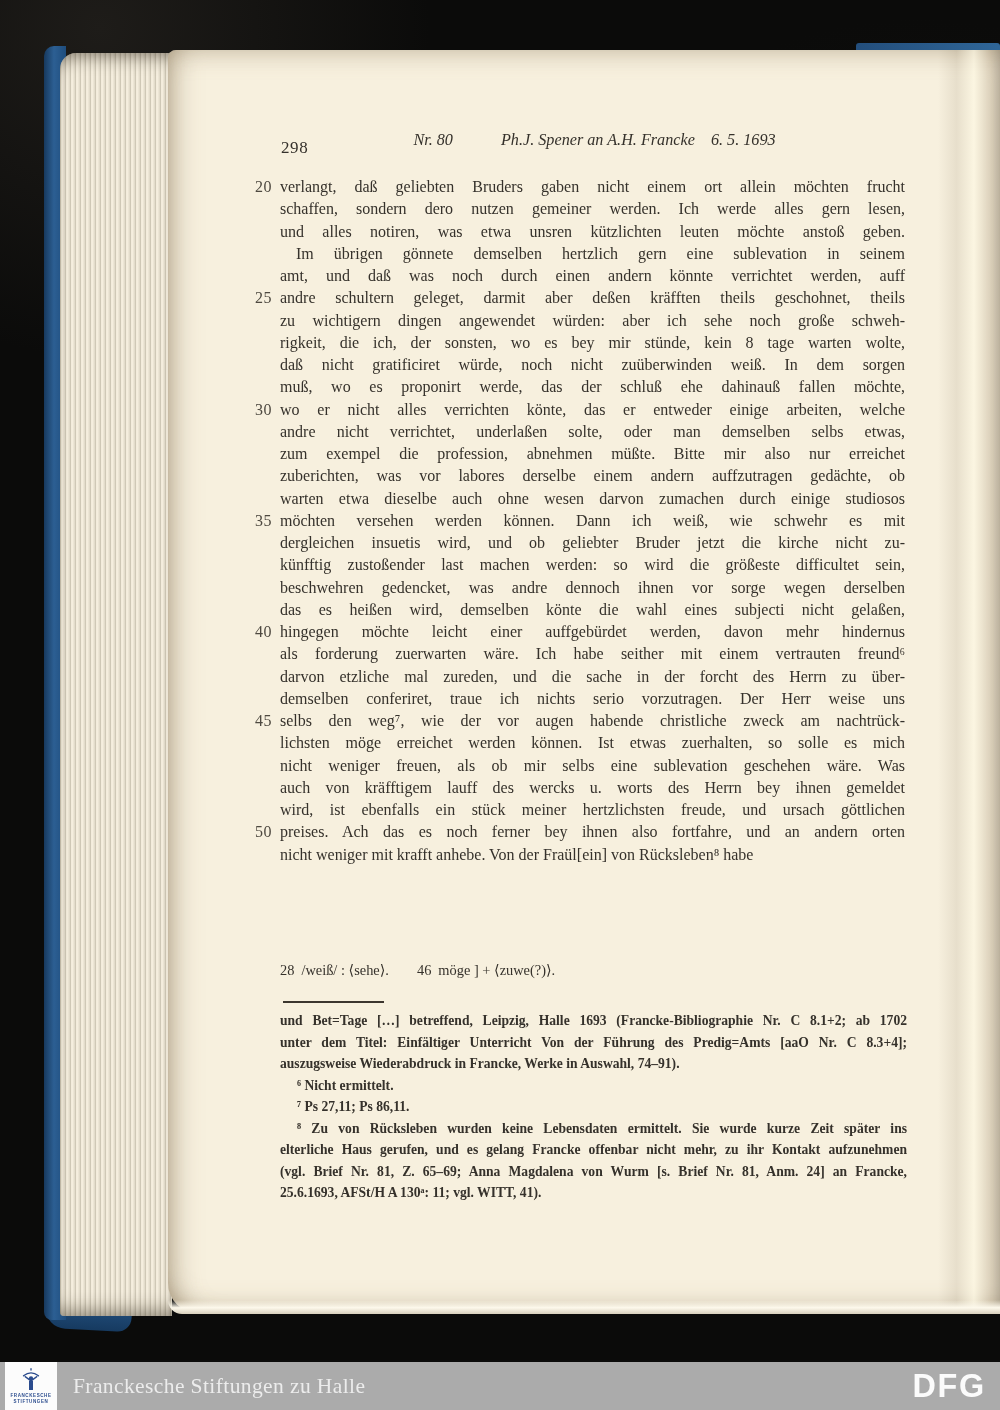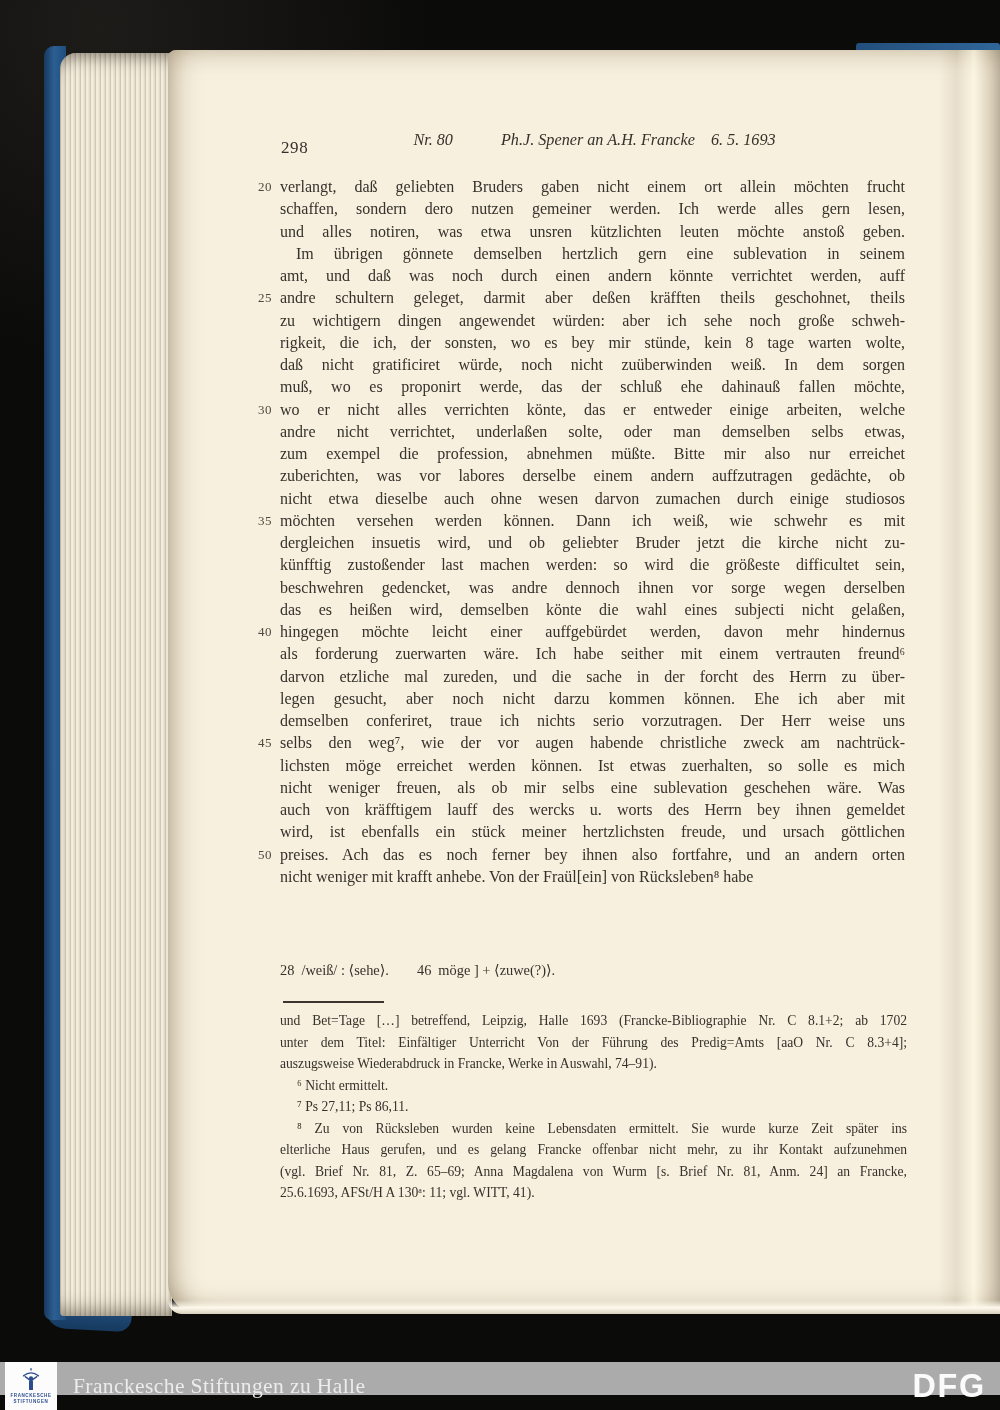--- a/index.html
+++ b/index.html
@@ -42,32 +42,32 @@
   .running-head{position:absolute;left:284px;top:131px;width:621px;text-align:center;
           font-style:italic;font-size:16.2px;white-space:nowrap;}
   .running-head .gap1{margin-right:16px;}
   .running-head .gap2{margin-right:16px;margin-left:32px;}
   .textblock{position:absolute;left:280px;top:176px;width:625px;font-size:16px;}
   .line{position:relative;height:22.25px;line-height:22.25px;
         text-align:justify;text-align-last:justify;white-space:normal;}
   .line.noj{text-align:left;text-align-last:left;}
   .line.ind{padding-left:16px;}
   .lnum{position:absolute;left:-34px;top:0;width:26px;text-align:center;
-        font-size:13px;line-height:22.25px;letter-spacing:.5px;color:#4e4940;
+        font-size:16px;line-height:22.25px;letter-spacing:.5px;color:#4e4940;
         text-align-last:right;}
   .apparatus{position:absolute;left:280px;top:962px;width:625px;font-size:14.4px;}
   .app-entry{margin-right:28px;}
   .app-entry b{font-weight:normal;margin-right:7px;}
   .fn-rule{position:absolute;left:283px;top:1001px;width:101px;height:2px;background:#3c362e;}
   .footnotes{position:absolute;left:280px;top:1010px;width:627px;font-size:13.6px;}
-  .fnline{height:21.55px;line-height:21.55px;text-align:justify;text-align-last:justify;}
+  .fnline{height:21.55px;line-height:21.55px;text-align:justify;text-align-last:justify;font-weight:bold;}
   .fnline.noj{text-align:left;text-align-last:left;}
   .fnline.ind{padding-left:17px;}
   
-  .bar{position:absolute;left:0;top:1362px;width:1000px;height:33px;background:#ababab;}
+  .bar{position:absolute;left:0;top:1362px;width:1000px;height:48px;background:#ababab;}
   .logo-box{position:absolute;left:5px;top:0;width:52px;height:48px;background:#fcfcfc;
         display:flex;flex-direction:column;align-items:center;justify-content:center;}
   .logo-box svg{display:block;margin-bottom:1px;}
   .logo-text{font-family:"Liberation Sans",sans-serif;font-weight:bold;font-size:4.5px;
         line-height:5.5px;letter-spacing:.6px;color:#2b4c8e;text-align:center;}
   .bar-title{position:absolute;left:73px;top:0;height:48px;line-height:48px;
         font-size:21.5px;color:#ececec;letter-spacing:.4px;}
   .dfg{position:absolute;right:14px;top:7px;font-family:"Liberation Sans",sans-serif;
         font-weight:900;font-size:30px;color:#fbfbfb;letter-spacing:1.5px;
         transform:scale(1.08,1.12);transform-origin:right center;}
@@ -101,30 +101,29 @@
         <div class="line">amt, und daß was noch durch einen andern könnte verrichtet werden, auff</div>
         <div class="line"><span class="lnum">25</span>andre schultern geleget, darmit aber deßen kräfften theils geschohnet, theils</div>
         <div class="line">zu wichtigern dingen angewendet würden: aber ich sehe noch große schweh-</div>
         <div class="line">rigkeit, die ich, der sonsten, wo es bey mir stünde, kein 8 tage warten wolte,</div>
         <div class="line">daß nicht gratificiret würde, noch nicht zuüberwinden weiß. In dem sorgen</div>
         <div class="line">muß, wo es proponirt werde, das der schluß ehe dahinauß fallen möchte,</div>
         <div class="line"><span class="lnum">30</span>wo er nicht alles verrichten könte, das er entweder einige arbeiten, welche</div>
         <div class="line">andre nicht verrichtet, underlaßen solte, oder man demselben selbs etwas,</div>
         <div class="line">zum exempel die profession, abnehmen müßte. Bitte mir also nur erreichet</div>
         <div class="line">zuberichten, was vor labores derselbe einem andern auffzutragen gedächte, ob</div>
-        <div class="line">nicht etwa dieselbe auch ohne wesen darvon zumachen durch einige studiosos</div>
+        <div class="line">warten etwa dieselbe auch ohne wesen darvon zumachen durch einige studiosos</div>
         <div class="line"><span class="lnum">35</span>möchten versehen werden können. Dann ich weiß, wie schwehr es mit</div>
         <div class="line">dergleichen insuetis wird, und ob geliebter Bruder jetzt die kirche nicht zu-</div>
         <div class="line">künfftig zustoßender last machen werden: so wird die größeste difficultet sein,</div>
         <div class="line">beschwehren gedencket, was andre dennoch ihnen vor sorge wegen derselben</div>
         <div class="line">das es heißen wird, demselben könte die wahl eines subjecti nicht gelaßen,</div>
         <div class="line"><span class="lnum">40</span>hingegen möchte leicht einer auffgebürdet werden, davon mehr hindernus</div>
         <div class="line">als forderung zuerwarten wäre. Ich habe seither mit einem vertrauten freund⁶</div>
         <div class="line">darvon etzliche mal zureden, und die sache in der forcht des Herrn zu über-</div>
-        <div class="line">legen gesucht, aber noch nicht darzu kommen können. Ehe ich aber mit</div>
         <div class="line">demselben conferiret, traue ich nichts serio vorzutragen. Der Herr weise uns</div>
         <div class="line"><span class="lnum">45</span>selbs den weg⁷, wie der vor augen habende christliche zweck am nachtrück-</div>
         <div class="line">lichsten möge erreichet werden können. Ist etwas zuerhalten, so solle es mich</div>
         <div class="line">nicht weniger freuen, als ob mir selbs eine sublevation geschehen wäre. Was</div>
         <div class="line">auch von kräfftigem lauff des wercks u. worts des Herrn bey ihnen gemeldet</div>
         <div class="line">wird, ist ebenfalls ein stück meiner hertzlichsten freude, und ursach göttlichen</div>
         <div class="line"><span class="lnum">50</span>preises. Ach das es noch ferner bey ihnen also fortfahre, und an andern orten</div>
         <div class="line noj">nicht weniger mit krafft anhebe. Von der Fraül[ein] von Rücksleben⁸ habe</div>
       </div>
 

